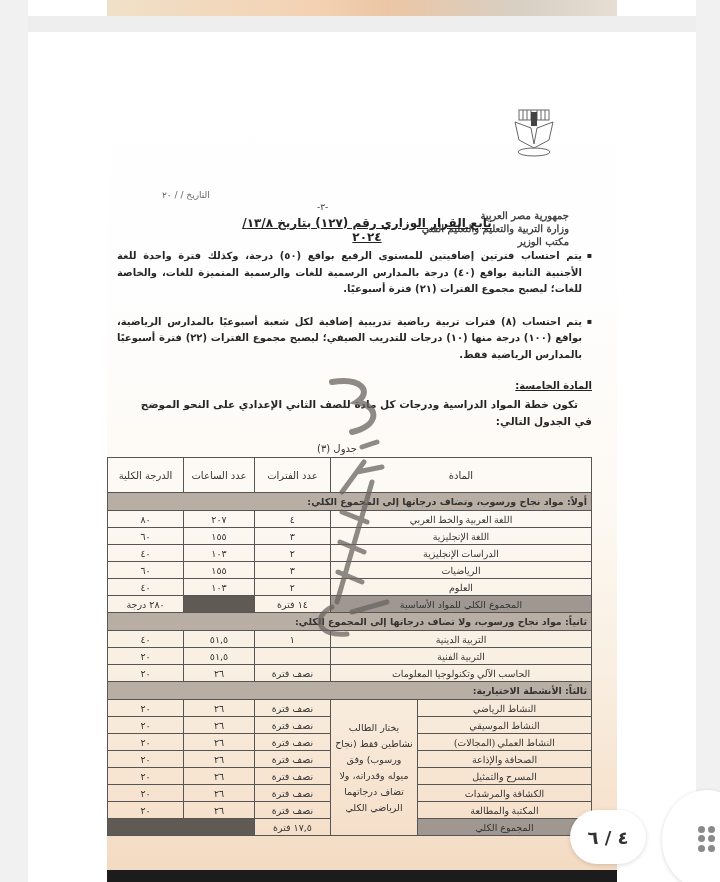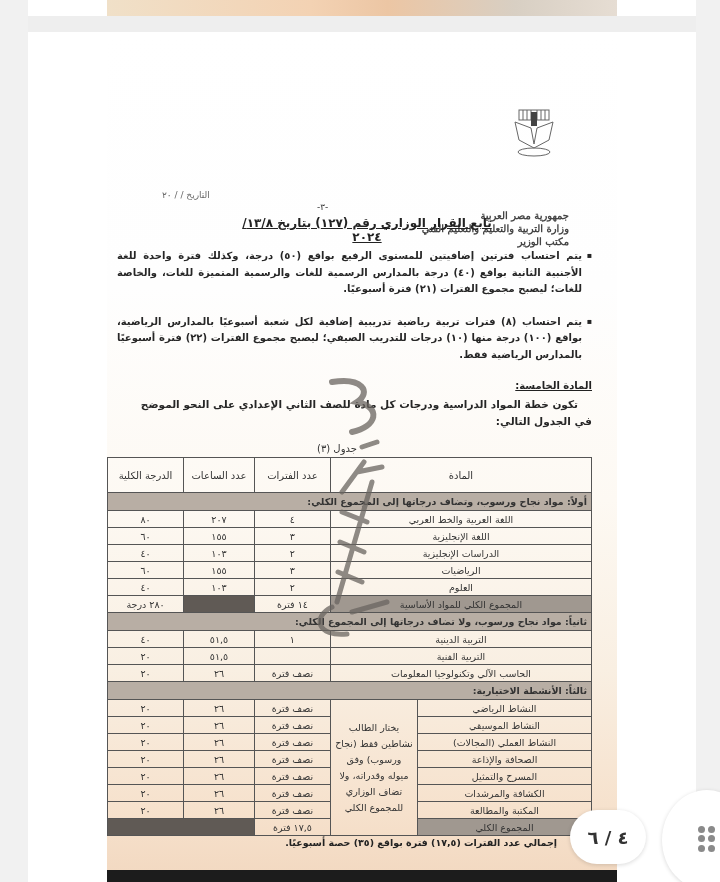--- a/index.html
+++ b/index.html
@@ -84,21 +84,21 @@
   table.plan td, table.plan th {
     border:1px solid #555; padding:0 4px; height:16px; text-align:center;
     font-weight:normal; overflow:hidden; white-space:nowrap;
   }
   table.plan th { height:34px; font-size:10px; }
   table.plan .section td {
     background:#b8aea4; text-align:right; font-weight:bold; height:17px;
   }
   table.plan .total td.lbl { background:#a09890; font-weight:normal; }
   table.plan .dark { background:#605a55; }
-  table.plan td.subject { text-align:center; }
+  table.plan td.subject { text-align:center;font-family:Liberation Serif, serif; }
   table.plan td.note { font-size:9.5px; line-height:16px; vertical-align:middle; white-space:normal; }
 
   .final-note {
     position:absolute; right:60px; top:805px; font-size:9.5px; font-weight:bold; color:#222;
   }
   .stamp {
     position:absolute; left:195px; top:340px; width:100px; height:290px;
     opacity:.75;
   }
 
@@ -240,21 +240,21 @@
         <td>نصف فترة</td>
         <td>٢٦</td>
         <td>٢٠</td>
       </tr>
 
       <tr class="section">
         <td colspan="5">ثالثاً: الأنشطة الاختيارية:</td>
       </tr>
       <tr>
         <td class="subject">النشاط الرياضي</td>
-        <td rowspan="8" class="note">يختار الطالب نشاطين فقط (نجاح ورسوب) وفق ميوله وقدراته، ولا تضاف الوزاري للمجموع الكلي</td>
+        <td rowspan="8" class="note">يختار الطالب نشاطين فقط (نجاح ورسوب) وفق ميوله وقدراته، ولا تضاف درجاتهما الرياضي الكلي</td>
         <td>نصف فترة</td>
         <td>٢٦</td>
         <td>٢٠</td>
       </tr>
       <tr>
         <td class="subject">النشاط الموسيقي</td>
         <td>نصف فترة</td>
         <td>٢٦</td>
         <td>٢٠</td>
       </tr>
@@ -289,21 +289,20 @@
         <td>٢٠</td>
       </tr>
       <tr class="total">
         <td class="lbl">المجموع الكلي</td>
         <td>١٧,٥ فترة</td>
         <td colspan="2" class="dark"></td>
       </tr>
     </tbody>
       </table>
 
-    <div class="final-note">إجمالي عدد الفترات (١٧,٥) فترة بواقع (٣٥) حصة أسبوعيًا.</div>
 
     <svg class="stamp" viewBox="0 0 100 290">
       <path d="M30 10 C60 5 70 20 55 30 C80 35 75 55 50 60" stroke="#6a6560" stroke-width="6" fill="none" stroke-linecap="round"></path>
       <path d="M60 75 L75 70 M62 90 L40 120 M55 100 L80 95" stroke="#6a6560" stroke-width="5" fill="none" stroke-linecap="round"></path>
       <path d="M70 110 L35 230 M40 140 L65 150 M38 170 L62 180 M36 200 L60 210" stroke="#6a6560" stroke-width="5" fill="none" stroke-linecap="round"></path>
       <path d="M30 235 C10 245 15 265 45 262 M50 240 L85 230" stroke="#6a6560" stroke-width="5" fill="none" stroke-linecap="round"></path>
     </svg>
 
     <div class="doc-bottom-dark"></div>
   </div>

